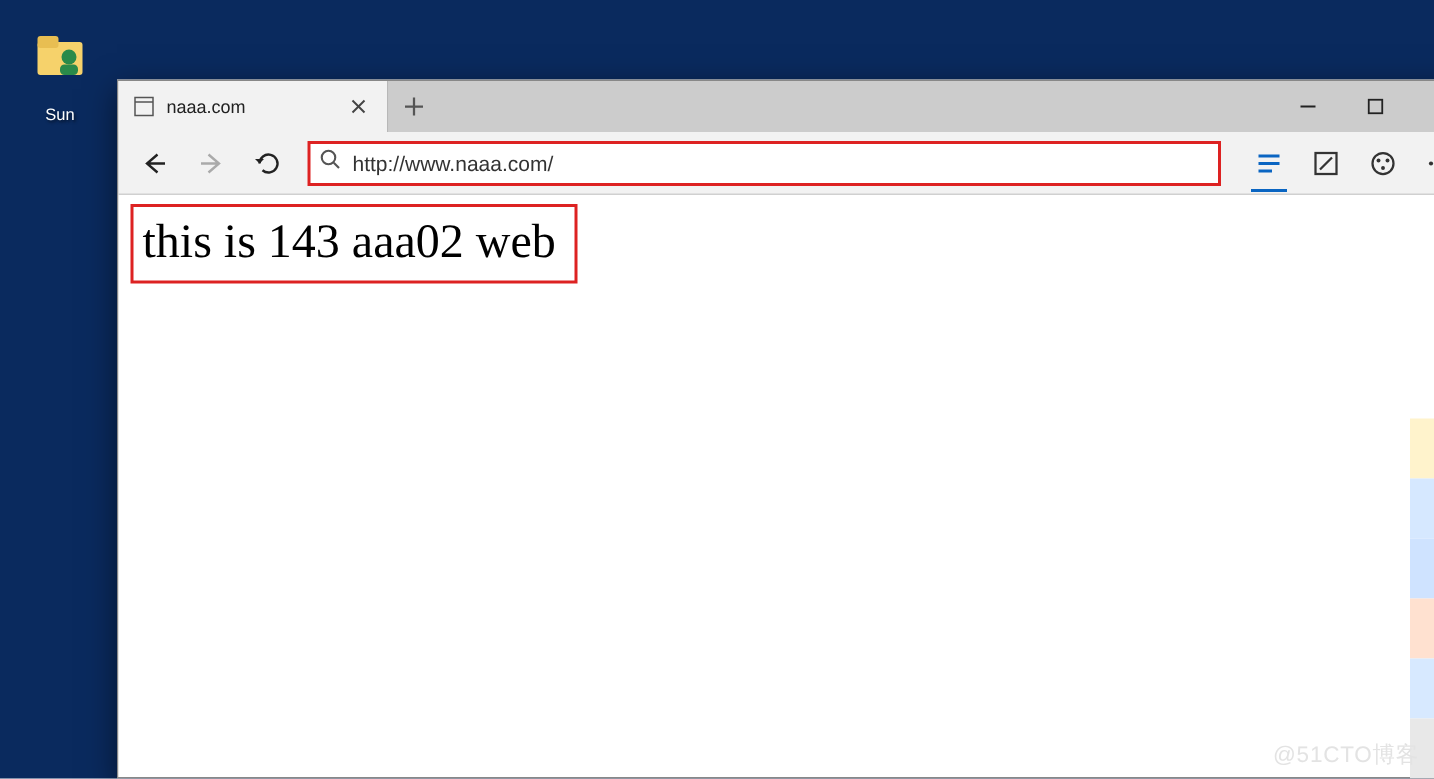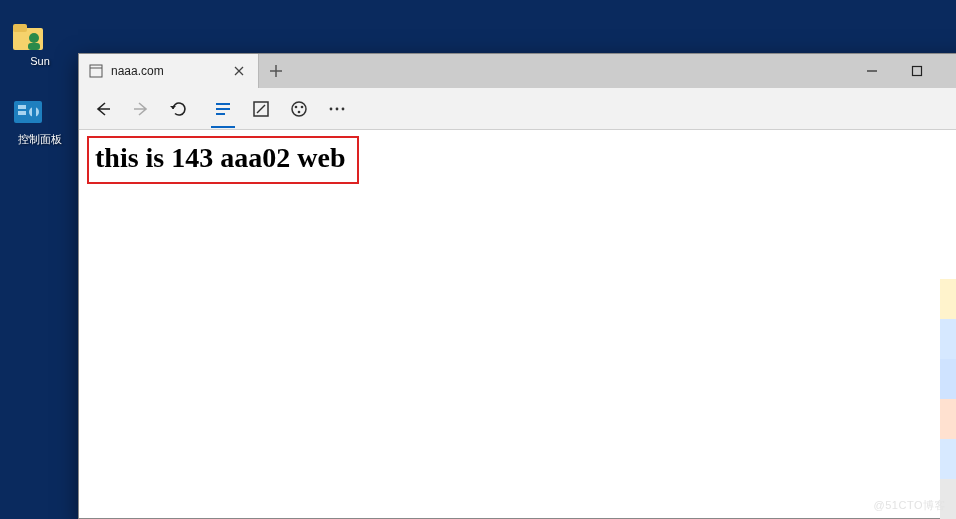--- a/index.html
+++ b/index.html
@@ -16,21 +16,22 @@
     left: 10px;
     top: 18px;
     display: flex;
     flex-direction: column;
     gap: 28px;
     width: 60px;
   }
   .desktop-icon {
     display: flex;
     flex-direction: column;
-    gap: 1px;
+    align-items: center;
+    gap: 17px;
     cursor: pointer;
   }
   .desktop-icon .icon-box {
     width: 36px;
     height: 36px;
     display: flex;
     align-items: center;
     justify-content: center;
   }
   .desktop-icon .label {
@@ -180,30 +181,30 @@
     position: relative;
     padding: 6px 8px;
   }
   .headline-box {
     display: inline-block;
     border: 2px solid #d22;
     padding: 4px 12px 8px 6px;
   }
   .headline {
     font-family: Georgia, "Times New Roman", serif;
-    font-weight: bold;
-    font-size: 28px;
+    font-weight: normal;
+    font-size: 32px;
     color: #000;
   }
   .watermark {
     position: absolute;
     right: 10px;
     bottom: 6px;
     color: #e3e3e3;
-    font-size: 11px;
+    font-size: 15px;
     letter-spacing: .5px;
   }
   .peek-strip {
     position: absolute;
     right: 0;
     bottom: 0;
     width: 16px;
     height: 240px;
     display: flex;
     flex-direction: column;
@@ -224,32 +225,20 @@
         <circle cx="24" cy="20" r="5" fill="#2a8a4a"></circle>
         <rect x="18" y="25" width="12" height="7" rx="3" fill="#2a8a4a"></rect>
       </svg>
     </div>
     <span class="label">Sun</span>
   </div>
 
 
 
 
-  <div class="desktop-icon">
-    <div class="icon-box">
-      <svg width="36" height="36" viewBox="0 0 36 36">
-        <rect x="4" y="6" width="28" height="22" rx="2" fill="#1e7fbf"></rect>
-        <rect x="8" y="10" width="8" height="4" fill="#a8d4f0"></rect>
-        <rect x="8" y="16" width="8" height="4" fill="#a8d4f0"></rect>
-        <circle cx="24" cy="17" r="5" fill="#a8d4f0"></circle>
-        <rect x="22" y="12" width="4" height="10" fill="#1e7fbf"></rect>
-      </svg>
-    </div>
-    <span class="label">控制面板</span>
-  </div>
 </div>
 
 <div class="browser-window">
 
   <div class="tab-strip">
     <div class="tab">
       <span class="tab-icon">
         <svg width="14" height="14" viewBox="0 0 14 14">
           <rect x="1" y="1" width="12" height="12" fill="none" stroke="#555"></rect>
           <line x1="1" y1="4" x2="13" y2="4" stroke="#555"></line>
@@ -300,20 +289,29 @@
         <path d="M8 4 L15 10 L8 16 M15 10 H3" fill="none" stroke="#aaa" stroke-width="1.6"></path>
       </svg>
     </div>
     <div class="nav-btn">
       <svg width="18" height="18" viewBox="0 0 18 18">
         <path d="M3 9 a6 6 0 1 1 2 4.5" fill="none" stroke="#222" stroke-width="1.6"></path>
         <polygon points="3,9 6,6 0,6" fill="#222"></polygon>
       </svg>
     </div>
 
+    <div class="addr-wrap">
+      <span class="addr-search-icon">
+        <svg width="14" height="14" viewBox="0 0 14 14">
+          <circle cx="6" cy="6" r="4.5" fill="none" stroke="#555" stroke-width="1.4"></circle>
+          <line x1="9.5" y1="9.5" x2="13" y2="13" stroke="#555" stroke-width="1.4"></line>
+        </svg>
+      </span>
+      <input class="addr-input" type="text" value="http://www.naaa.com/" style="">
+    </div>
 
     <div class="toolbar-right">
       <div class="tool-btn active">
         <svg width="20" height="20" viewBox="0 0 20 20">
           <line x1="3" y1="5" x2="17" y2="5" stroke="#0a65c2" stroke-width="2"></line>
           <line x1="3" y1="10" x2="17" y2="10" stroke="#0a65c2" stroke-width="2"></line>
           <line x1="3" y1="15" x2="12" y2="15" stroke="#0a65c2" stroke-width="2"></line>
         </svg>
       </div>
       <div class="tool-btn">

